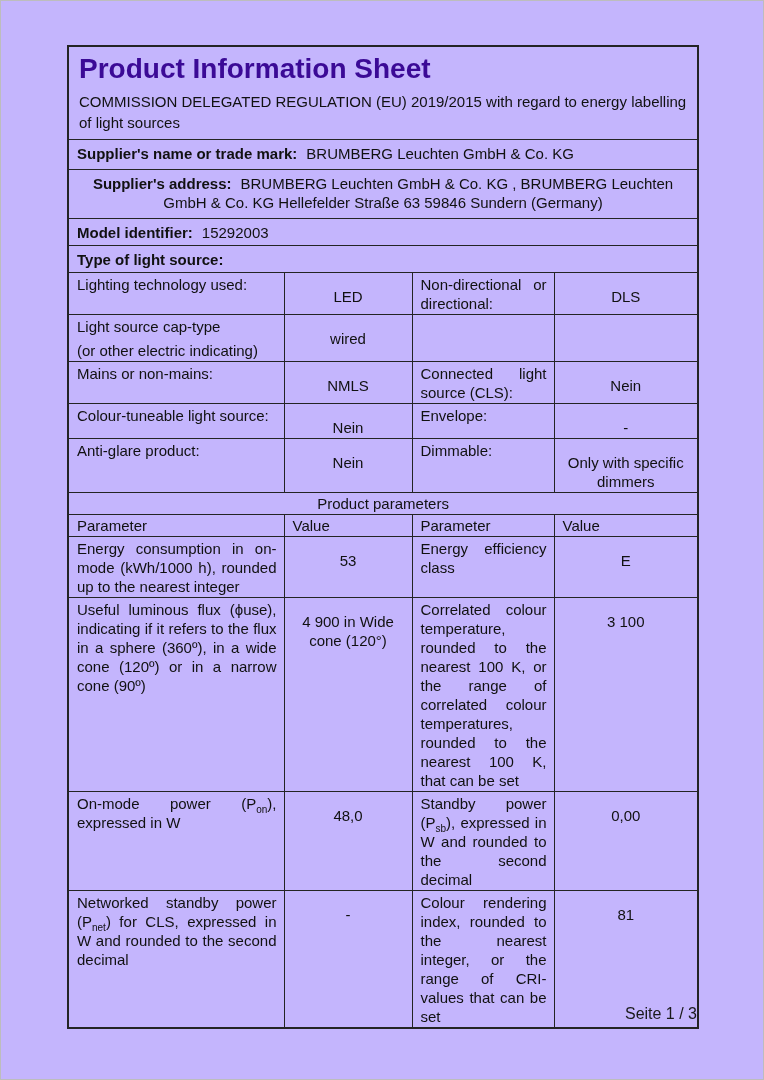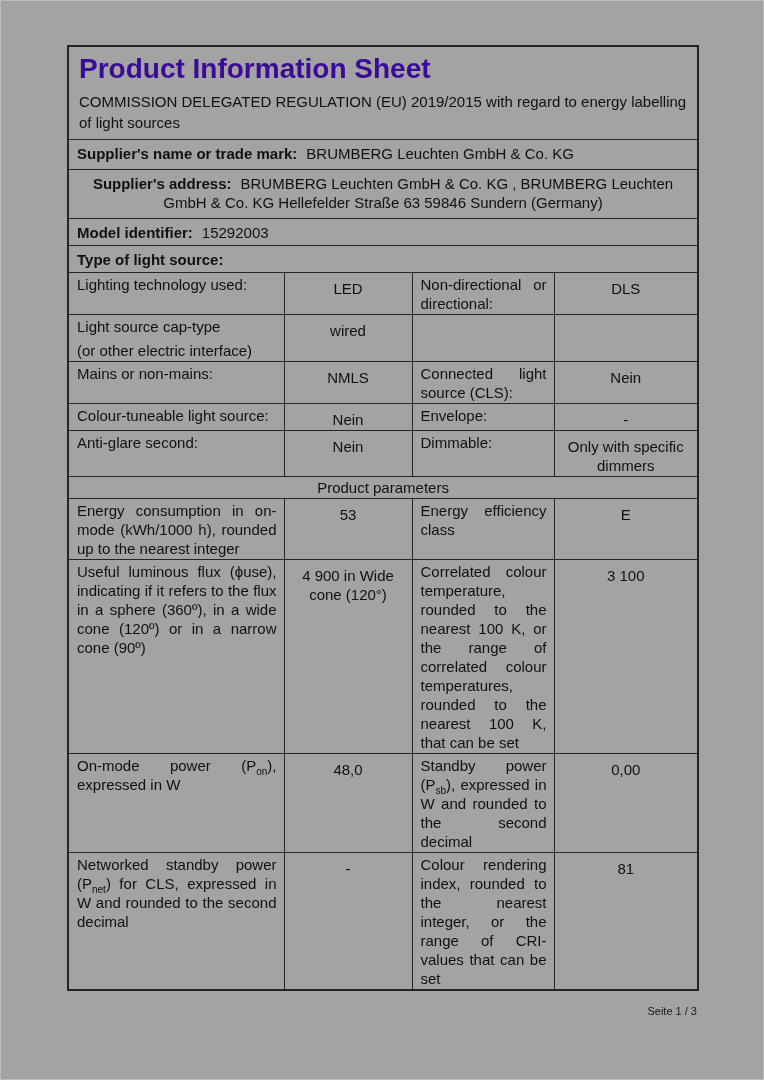--- a/index.html
+++ b/index.html
@@ -1,19 +1,19 @@
 <!DOCTYPE html>
 <html style="--title_text: #3B0A96; --border: #242424;"><head>
 <meta charset="utf-8">
 <style>
   html,body{margin:0;padding:0;background:#e9e9e9;}
   .page{
     position:relative;
     width:764px;height:1080px;
-    background:#a3a3a3;
+    background:#c4b5fd;
     border:1px solid #bdbdbd;
     box-sizing:border-box;
     font-family:"Liberation Sans","DejaVu Sans",sans-serif;
     color:#111;
     overflow:hidden;
   }
   table.sheet{
     position:absolute;left:66px;top:44px;
     width:630px;
     border-collapse:collapse;
@@ -44,33 +44,33 @@
     font-weight:bold;
     color:var(--title_text,#3B0A96);
     letter-spacing:0px;
   }
   p.doc-subtitle{margin:5px 0 0 0;font-size:15px;line-height:21px;}
 
   td.full{padding:4px 8px 3px 8px;}
   .lbl{font-weight:bold;margin-right:9px;}
 
   td.p{text-align:justify;padding:2px 7px 1px 8px;}
-  td.v{text-align:center;padding:6px 4px 1px 4px;margin-top:40px;}
+  td.v{text-align:center;padding:14px 4px 1px 4px;margin-top:40px;}
   td.sec-h{text-align:center;font-weight:normal;padding:1px 4px;}
   td.col-h{padding:1px 6px 1px 8px;}
 
   .blk{display:block;}
   .gap{margin-top:5px;}
   sub{font-size:10px;line-height:0;}
 
   .footer{
     position:absolute;
     top:1004px;left:66px;width:630px;
     text-align:right;
-    font-size:11px;
+    font-size:16px;
     color:#1a1a1a;
   }
 </style>
 </head>
 <body>
 
 <div class="page">
   <table class="sheet">
     <colgroup>
         <col class="c1">
@@ -114,21 +114,21 @@
     <tr class="rh-t0">
       <td class="p">Lighting technology used:</td>
       <td class="v">LED</td>
       <td class="p">Non-directional or directional:</td>
       <td class="v">DLS</td>
     </tr>
 
     <tr class="rh-t1">
       <td class="p">
         <span class="blk">Light source cap-type</span>
-        <span class="blk gap">(or other electric interface)</span>
+        <span class="blk gap">(or other electric indicating)</span>
       </td>
       <td class="v">wired</td>
       <td class="p"></td>
       <td class="v"></td>
     </tr>
 
     <tr class="rh-t2">
       <td class="p">Mains or non-mains:</td>
       <td class="v">NMLS</td>
       <td class="p">Connected light source (CLS):</td>
@@ -137,30 +137,36 @@
 
     <tr class="rh-t3">
       <td class="p">Colour-tuneable light source:</td>
       <td class="v">Nein</td>
       <td class="p">Envelope:</td>
       <td class="v">-</td>
     </tr>
 
 
     <tr class="rh-t5">
-      <td class="p">Anti-glare second:</td>
+      <td class="p">Anti-glare product:</td>
       <td class="v">Nein</td>
       <td class="p">Dimmable:</td>
       <td class="v">Only with specific dimmers</td>
     </tr>
 
     <tr class="rh-sec">
       <td colspan="4" class="sec-h">Product parameters</td>
     </tr>
 
+    <tr class="rh-sec">
+      <td class="col-h">Parameter</td>
+      <td class="col-h">Value</td>
+      <td class="col-h">Parameter</td>
+      <td class="col-h">Value</td>
+    </tr>
 
 
     <tr class="rh-g0">
       <td class="p">Energy consumption in on-mode (kWh/1000 h), rounded up to the nearest integer</td>
       <td class="v">53</td>
       <td class="p">Energy efficiency class</td>
       <td class="v">E</td>
     </tr>
 
     <tr class="rh-g1">

